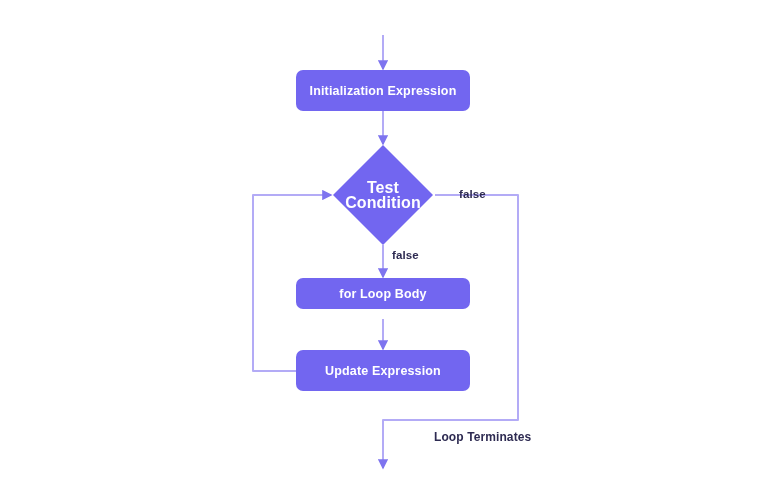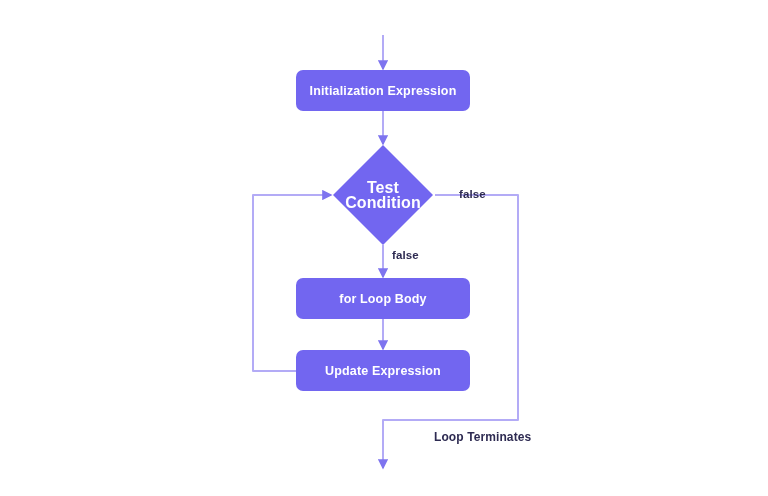--- a/index.html
+++ b/index.html
@@ -58,21 +58,21 @@
     font-size: 12.5px;
     font-weight: bold;
     letter-spacing: 0.15px;
     display: flex;
     align-items: center;
     justify-content: center;
     box-sizing: border-box;
     text-align: center;
   }
   #box-init   { left: 296px; top: 70px;  width: 174px; height: 41px; }
-  #box-body   { left: 296px; top: 278px; width: 174px; height: 41px; }
+  #box-body   { left: 296px; top: 278px; width: 174px; height: 31px; }
   #box-update { left: 296px; top: 350px; width: 174px; height: 41px; }
 
   
   #diamond-wrap {
     position: absolute;
     left: 333px;
     top: 145px;
     width: 100px;
     height: 100px;
   }

